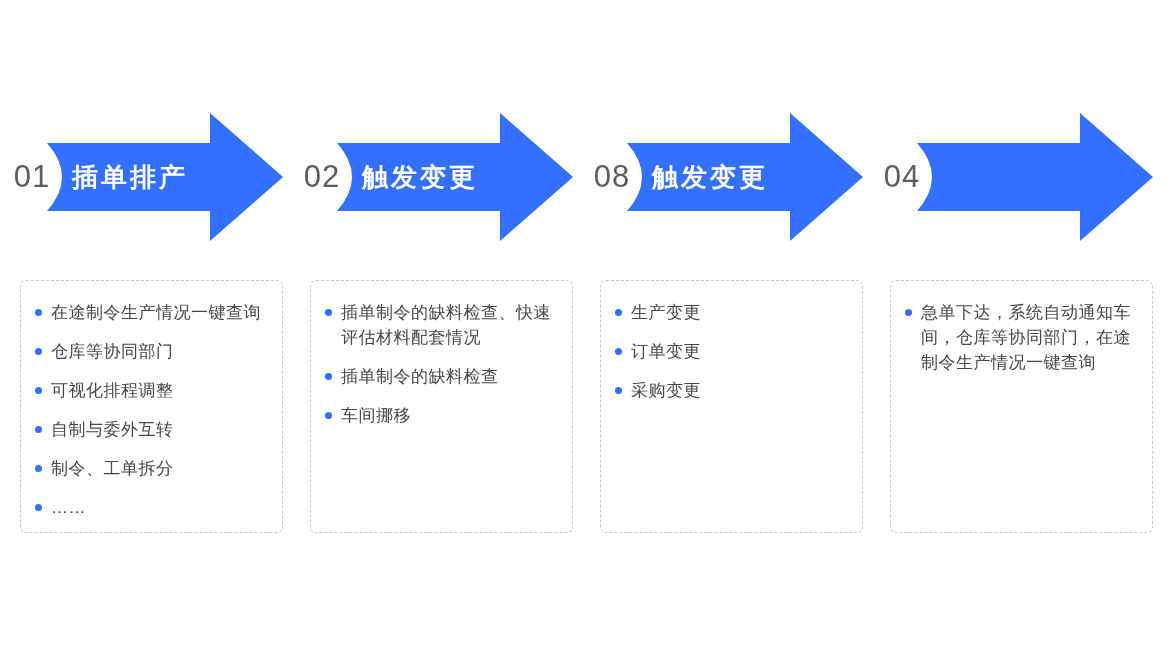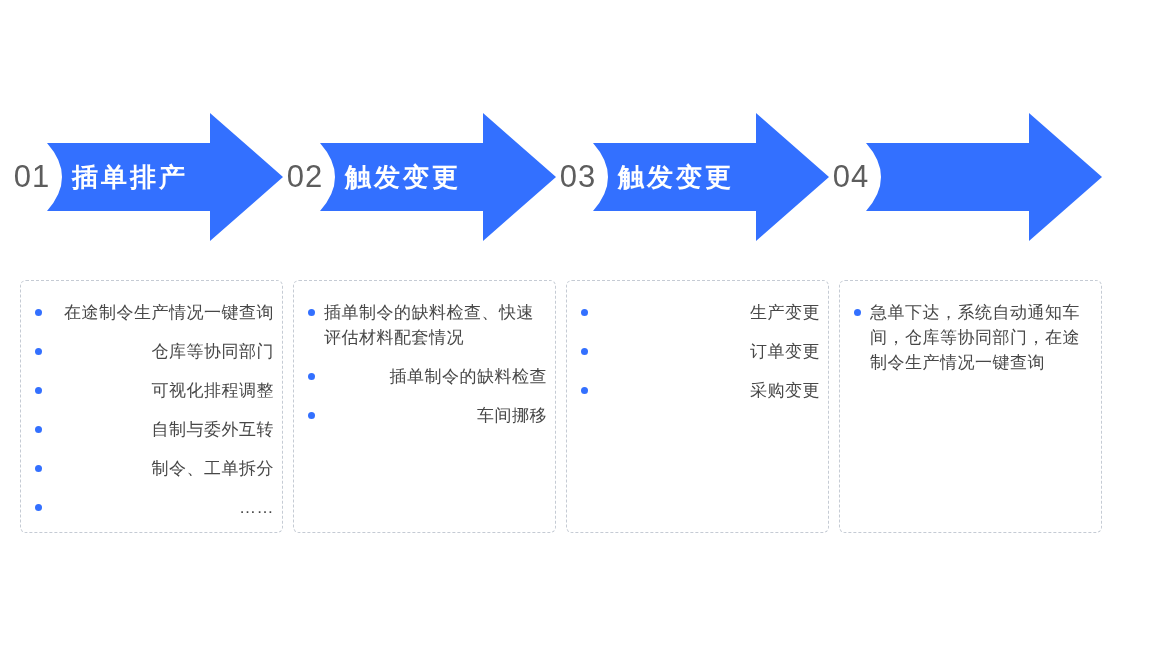--- a/index.html
+++ b/index.html
@@ -11,21 +11,21 @@
   .canvas {
     position: relative;
     width: 1169px;
     height: 652px;
     background: #ffffff;
     overflow: hidden;
   }
   .steps {
     display: grid;
     grid-template-columns: repeat(4, 263px);
-    column-gap: 10px;
+    column-gap: 27px;
     padding: 113px 0 0 20px;
   }
   .step { position: relative; }
 
   
   .arrow-row {
     position: relative;
     height: 128px;
     margin-bottom: 39px;
   }
@@ -79,21 +79,20 @@
   }
   .detail-box ul {
     list-style: none;
     margin: 0;
     padding: 0;
   }
   .detail-box li {
     display: flex;
     align-items: flex-start;
     margin-bottom: 14px;
-    justify-content: space-between;
   }
   .dot {
     flex: 0 0 auto;
     width: 7px;
     height: 7px;
     border-radius: 50%;
     background: #3370FF;
     margin: 9px 9px 0 0;
   }
   .li-text {
@@ -168,21 +167,21 @@
           <li>
               <span class="dot"></span>
               <span class="li-text">车间挪移</span>
             </li>
         </ul>
       </div>
     </div>
 
     <div class="step">
       <div class="arrow-row">
-        <span class="step-number">03</span>
+        <span class="step-number">08</span>
         <svg class="arrow-shape" width="236" height="128" viewBox="0 0 236 128">
           <path d="M0,30 L163,30 L163,0 L236,64 L163,128 L163,98 L0,98 Q30,64 0,30 Z"></path>
         </svg>
         <span class="arrow-label">触发变更</span>
       </div>
       <div class="detail-box">
         <ul>
           <li>
               <span class="dot"></span>
               <span class="li-text">生产变更</span>

